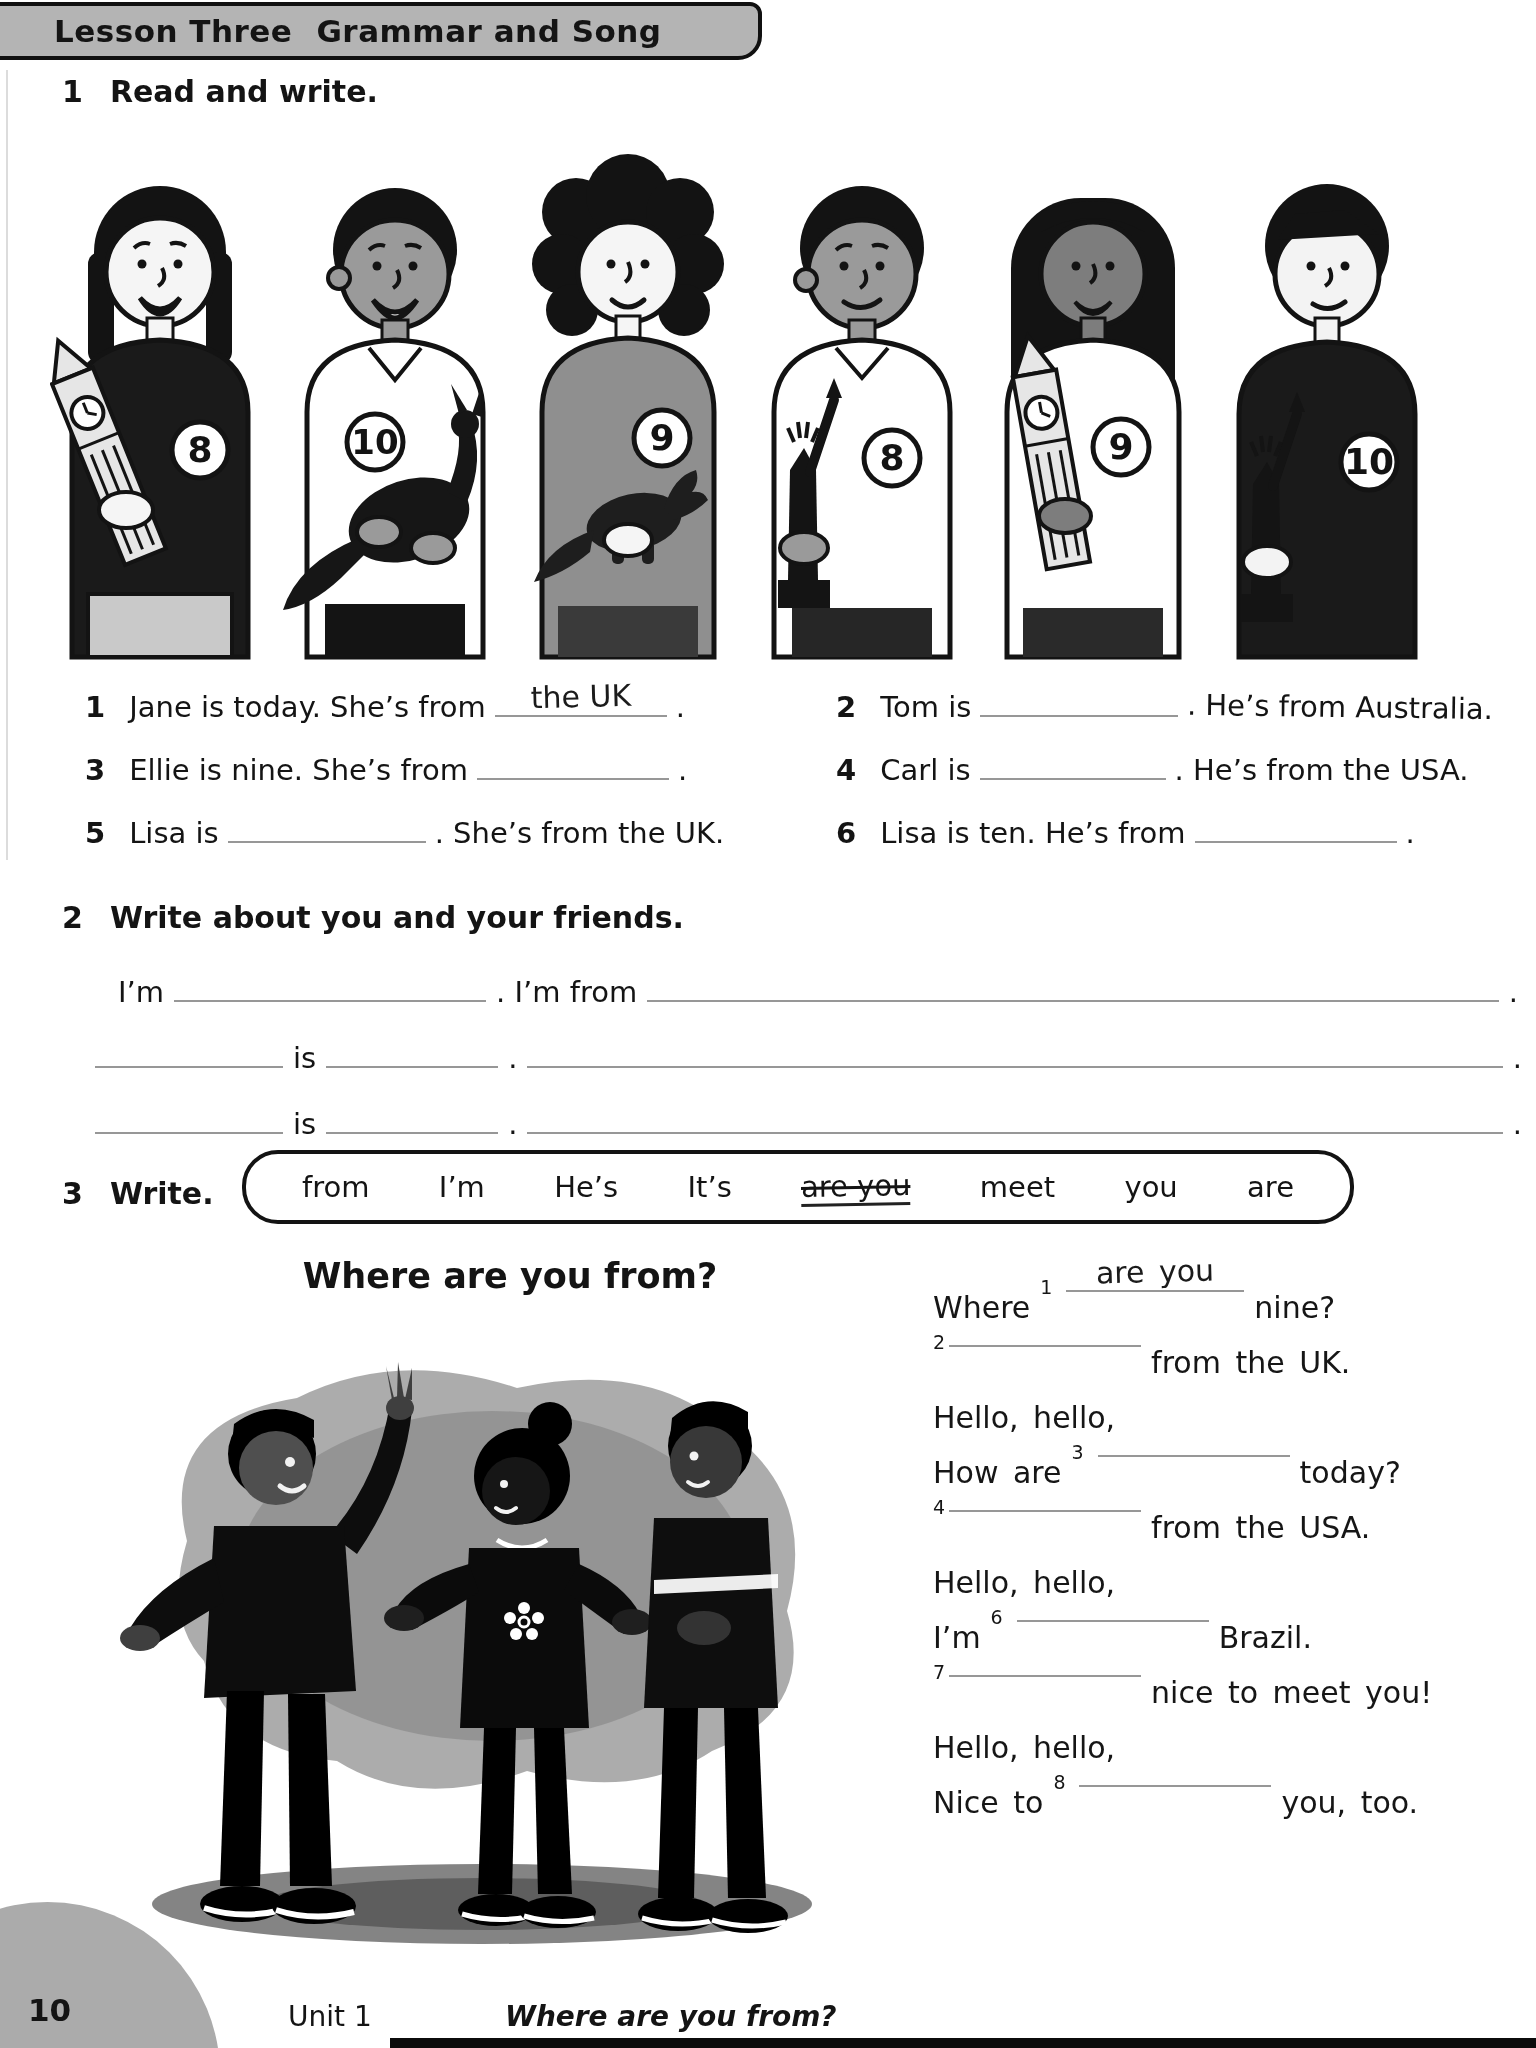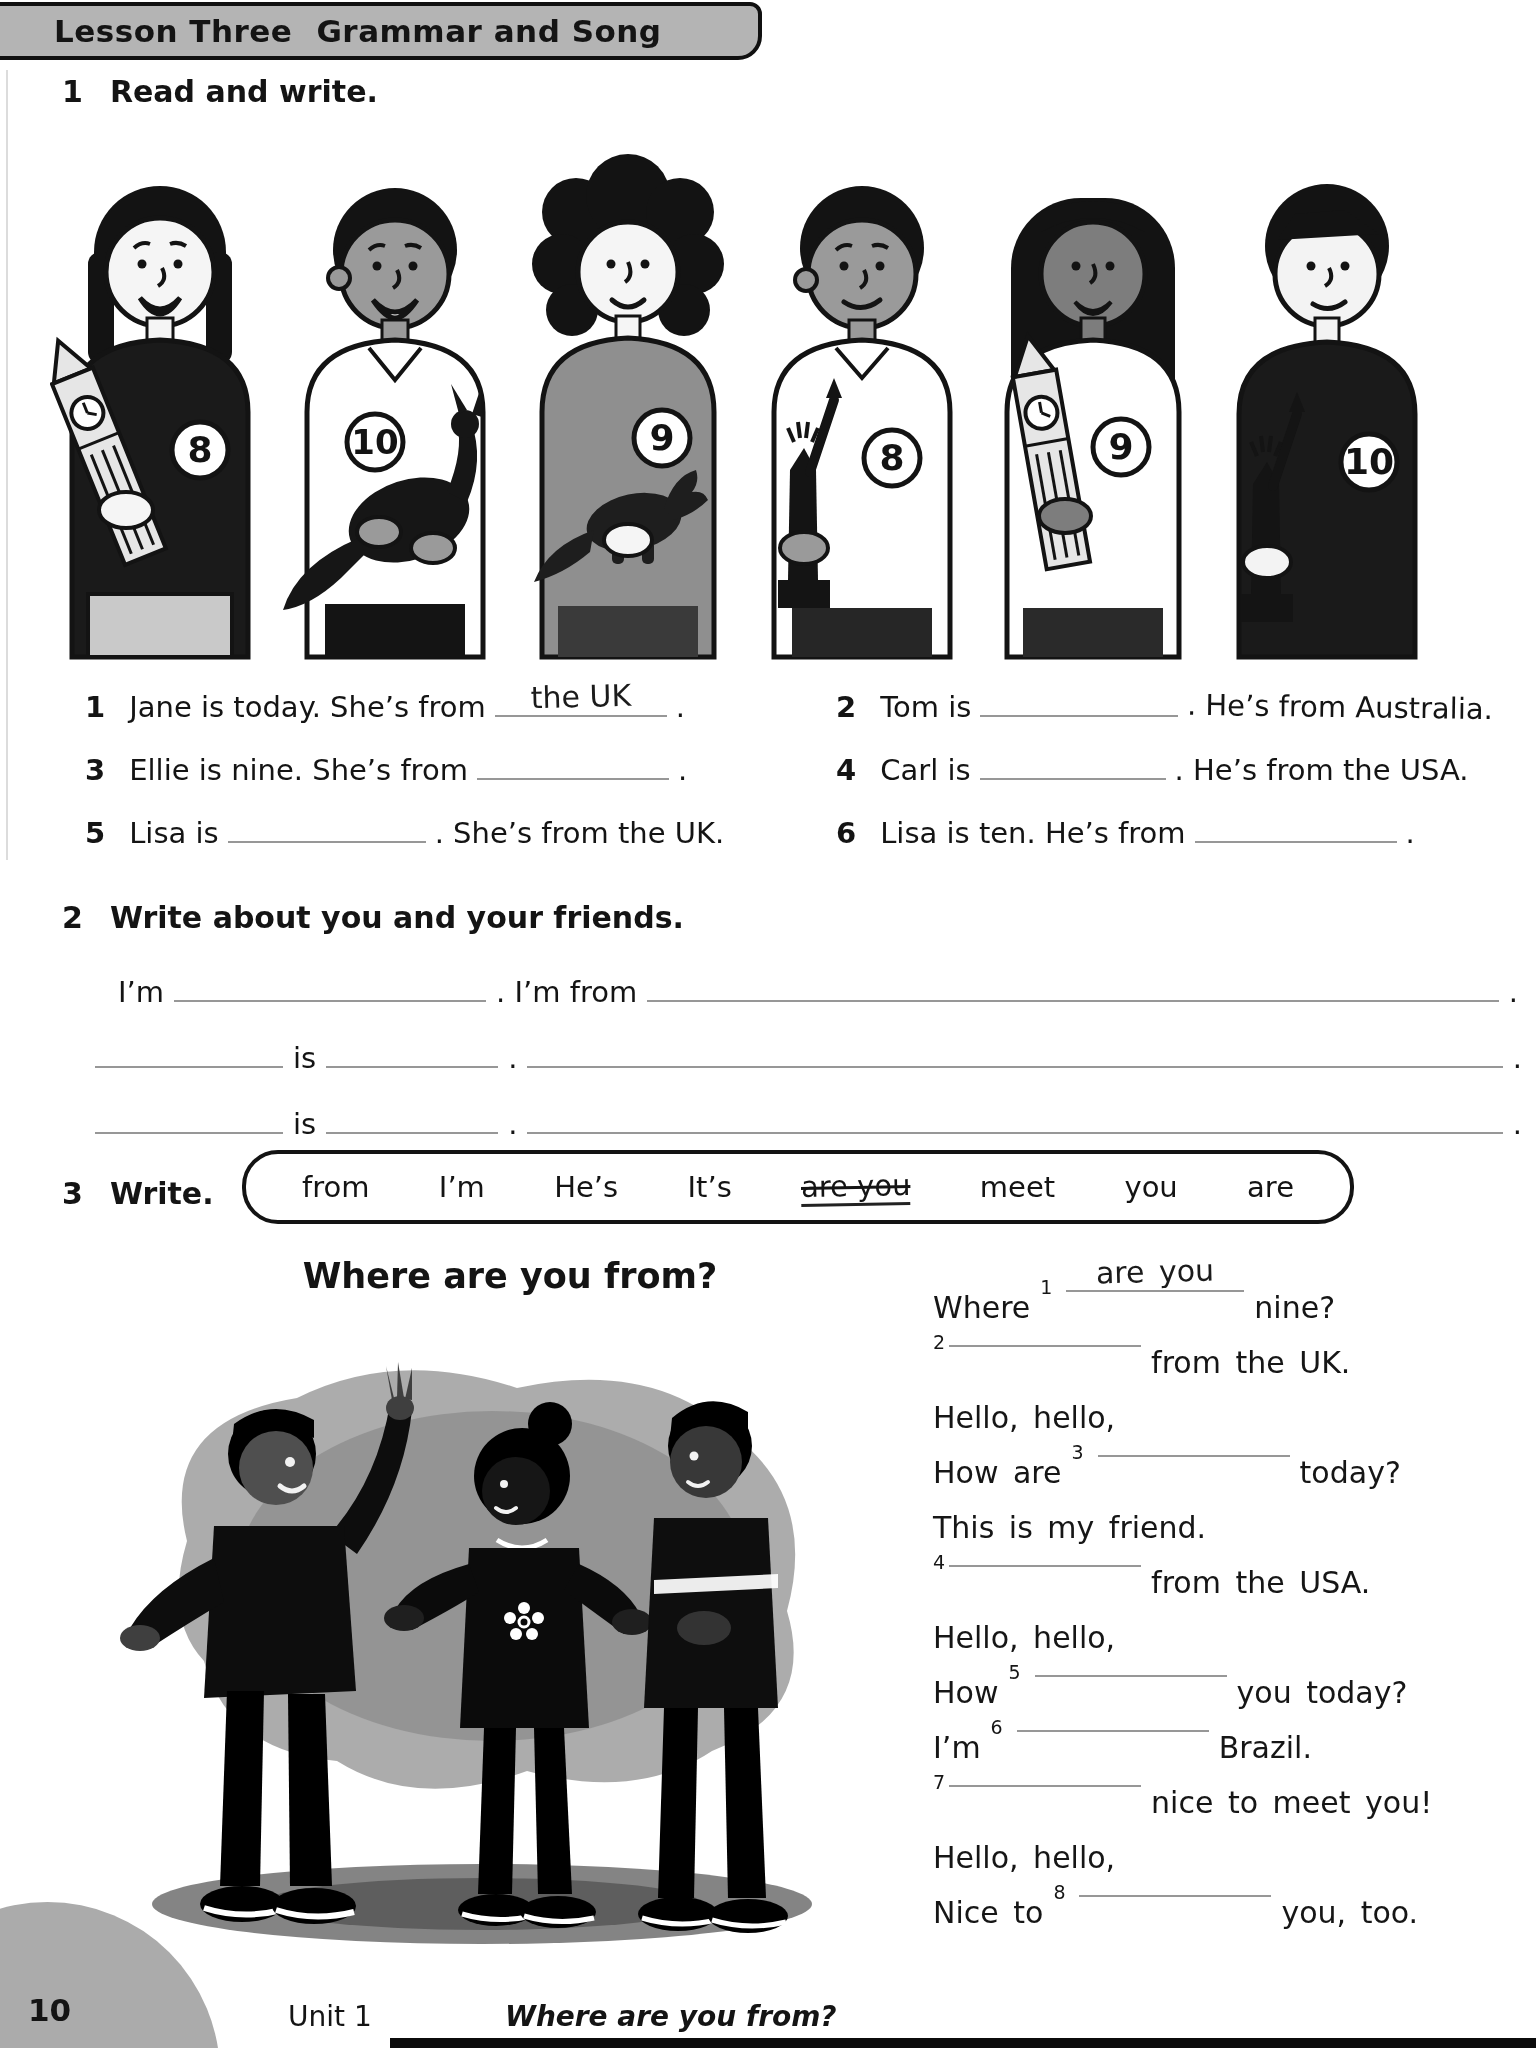--- a/index.html
+++ b/index.html
@@ -407,35 +407,26 @@
     <div class="lyr">
       <span>Hello, hello,</span>
     </div>
     <div class="lyr">
       <span class="pre">How are</span>
         <span class="sup">3</span>
         <span class="blank lw"></span>
         <span>today?</span>
     </div>
     <div class="lyr">
-      <span>This is my friend.</span>
-    </div>
-    <div class="lyr">
       <span class="sup" style="margin-left:0">4</span>
         <span class="blank lw" style="margin-left:0"></span>
         <span>from the USA.</span>
     </div>
     <div class="lyr">
       <span>Hello, hello,</span>
-    </div>
-    <div class="lyr">
-      <span class="pre">How</span>
-        <span class="sup">5</span>
-        <span class="blank lw"></span>
-        <span>you today?</span>
     </div>
     <div class="lyr">
       <span class="pre">I’m</span>
         <span class="sup">6</span>
         <span class="blank lw"></span>
         <span>Brazil.</span>
     </div>
     <div class="lyr">
       <span class="sup" style="margin-left:0">7</span>
         <span class="blank lw" style="margin-left:0"></span>

